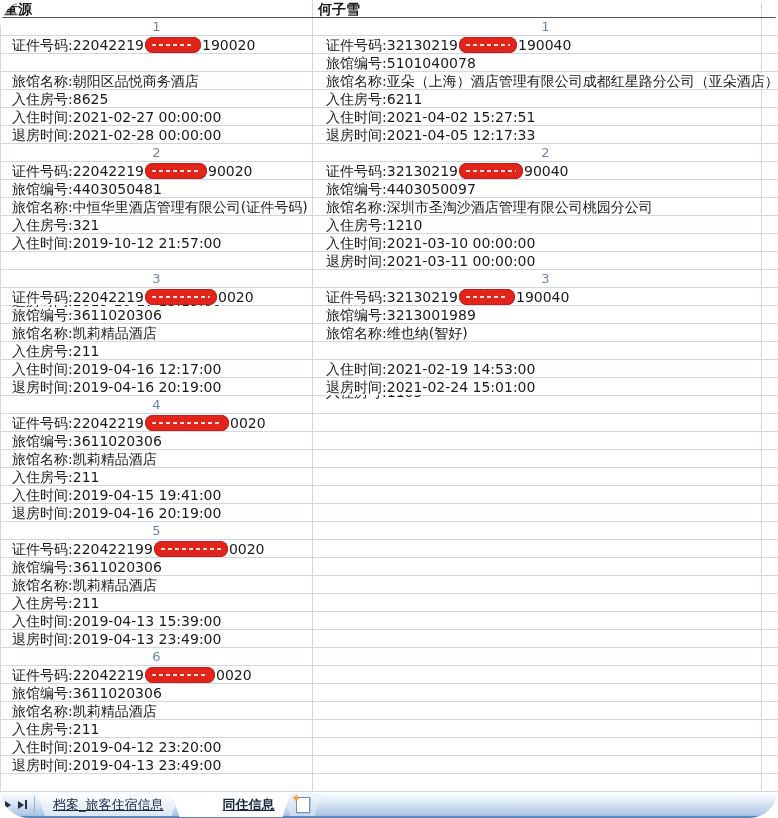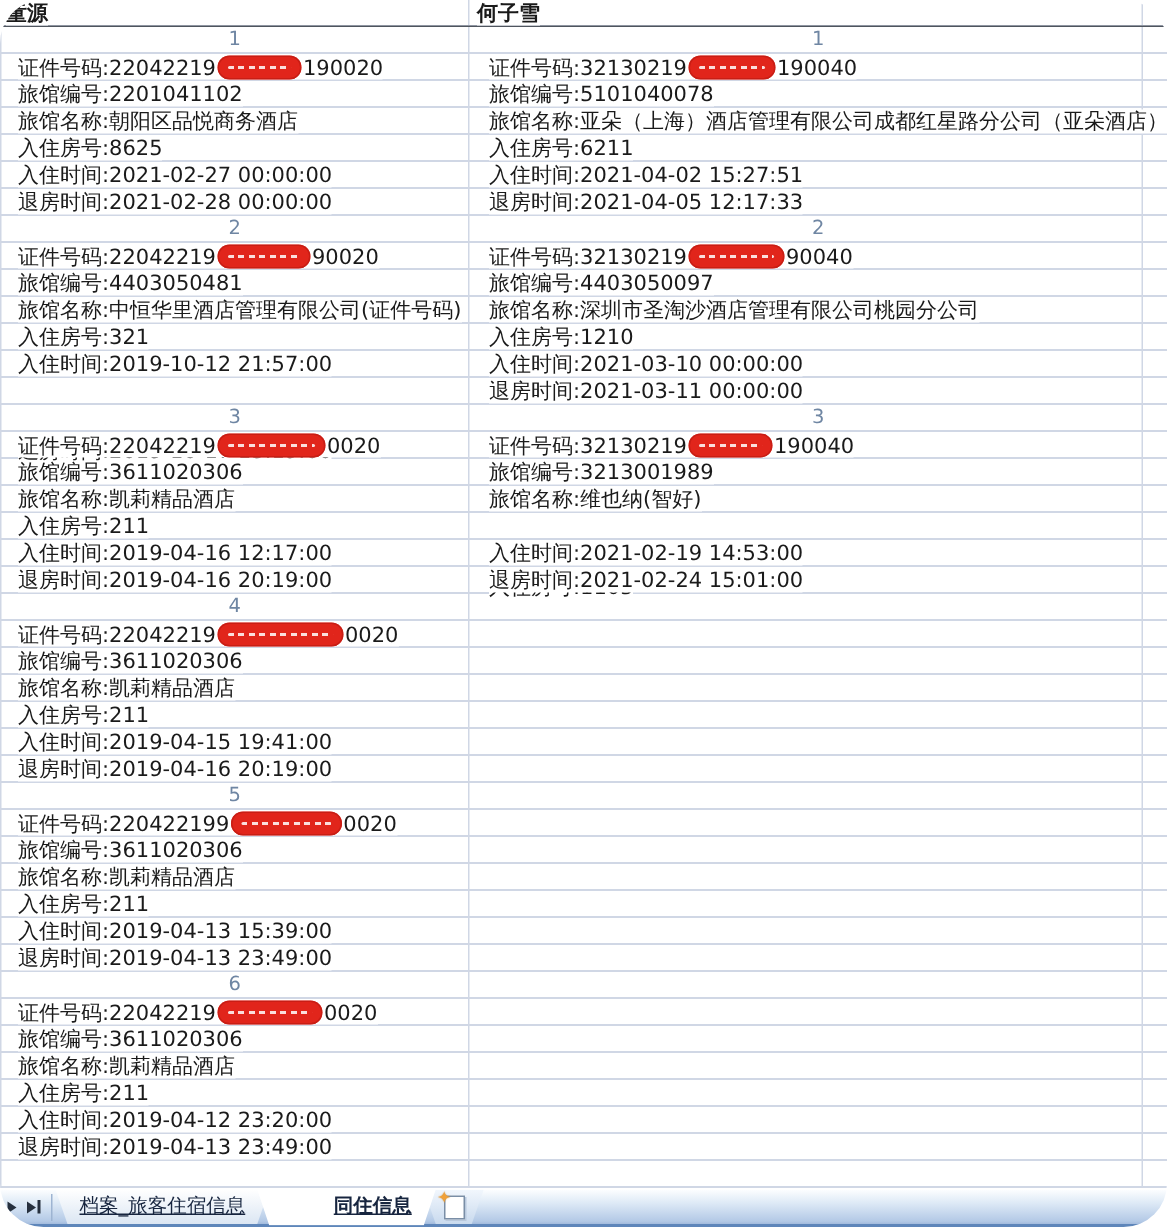--- a/index.html
+++ b/index.html
@@ -52,21 +52,20 @@
 
   <div class="sheet">
     <div class="vline" style="left:0"></div>
     <div class="vline" style="left:312px"></div>
     <div class="vline" style="left:761px"></div>
     <div class="hdr-border"></div>
     <div class="col" id="col0">
         <div class="row name-row" style="top: 0px;"><span class="cell-text">童源</span></div>
         <div class="row index-row" style="top: 18px;"><span>1</span></div>
         <div class="row field-row" style="top: 36px;"><span class="cell-text"><span>证件号码:</span><span>22042219</span><span class="redact" style="width: 56px;"></span><span>190020</span></span></div>
-        <div class="row field-row" style="top: 54px;"><span class="cell-text"><span>旅馆编号:</span><span>2201041102</span></span></div>
         <div class="row field-row" style="top: 72px;"><span class="cell-text"><span>旅馆名称:</span><span>朝阳区品悦商务酒店</span></span></div>
         <div class="row field-row" style="top: 90px;"><span class="cell-text"><span>入住房号:</span><span>8625</span></span></div>
         <div class="row field-row" style="top: 108px;"><span class="cell-text"><span>入住时间:</span><span>2021-02-27 00:00:00</span></span></div>
         <div class="row field-row" style="top: 126px;"><span class="cell-text"><span>退房时间:</span><span>2021-02-28 00:00:00</span></span></div>
         <div class="row index-row" style="top: 144px;"><span>2</span></div>
         <div class="row field-row" style="top: 162px;"><span class="cell-text"><span>证件号码:</span><span>22042219</span><span class="redact" style="width: 62px;"></span><span>90020</span></span></div>
         <div class="row field-row" style="top: 180px;"><span class="cell-text"><span>旅馆编号:</span><span>4403050481</span></span></div>
         <div class="row field-row" style="top: 198px;"><span class="cell-text"><span>旅馆名称:</span><span>中恒华里酒店管理有限公司(证件号码)</span></span></div>
         <div class="row field-row" style="top: 216px;"><span class="cell-text"><span>入住房号:</span><span>321</span></span></div>
         <div class="row field-row" style="top: 234px;"><span class="cell-text"><span>入住时间:</span><span>2019-10-12 21:57:00</span></span></div>

